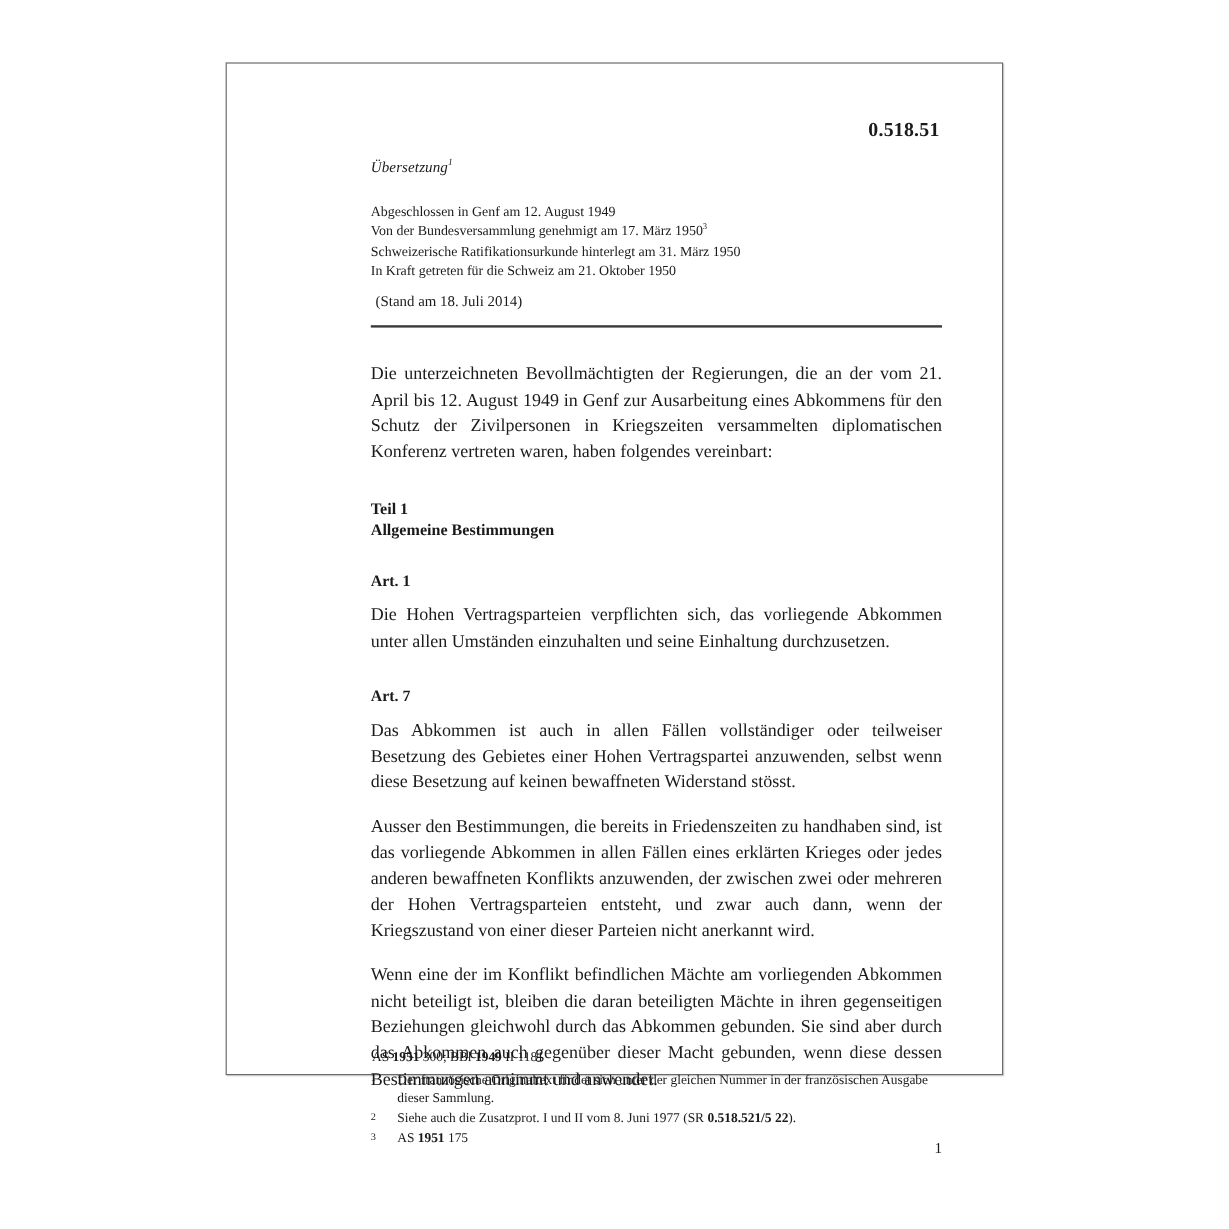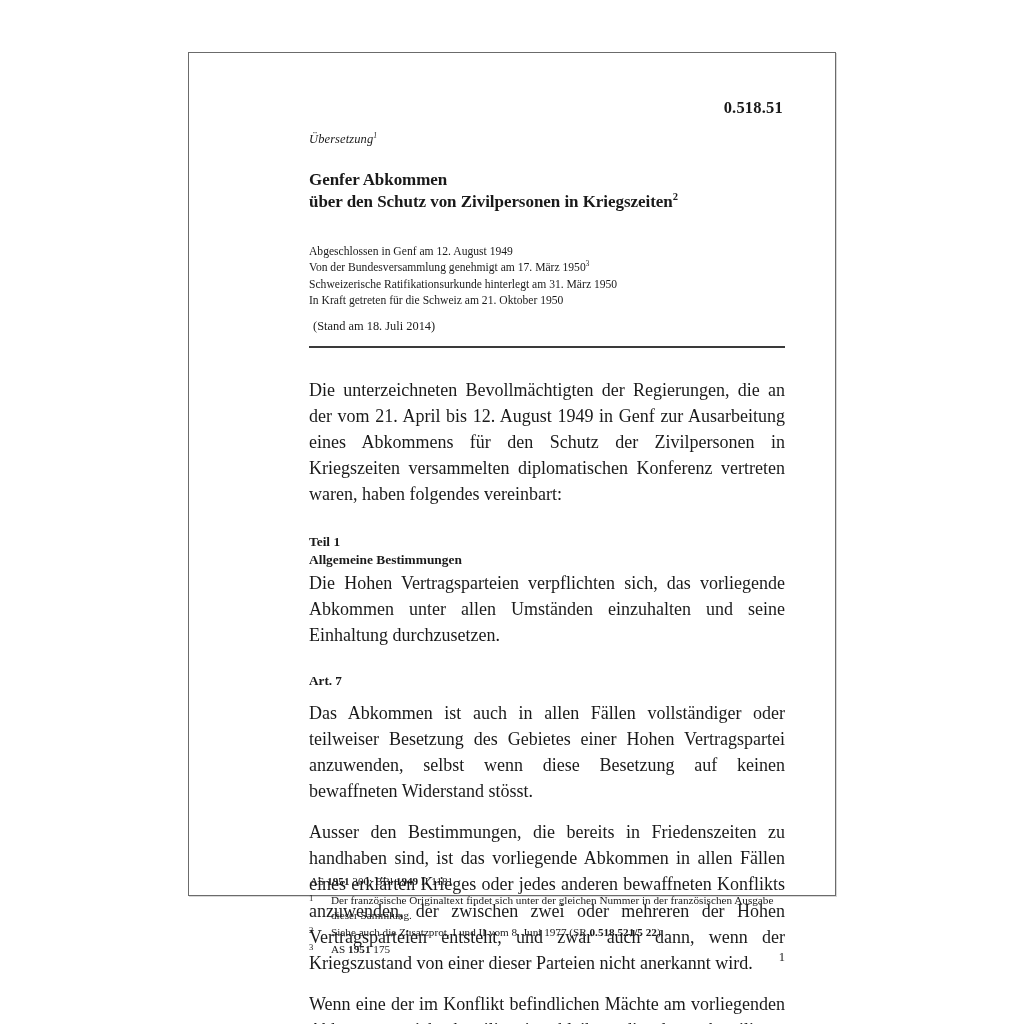--- a/index.html
+++ b/index.html
@@ -79,21 +79,21 @@
     border-top: 2px solid #3a3a3a;
     margin: 12px 0 0 0;
     width: 100%;
   }
 
   
   .body-area { margin-top: 29px; }
 
   p.para {
     text-align: justify;
-    font-size: 18px;
+    font-size: 15px;
     line-height: 1.45;
     margin: 0 0 15px 0;
     hyphens: manual;
   }
   p.para:last-child { margin-bottom: 0; }
 
   .part-heading {
     font-weight: bold;
     font-size: 13.4px;
     line-height: 1.36;
@@ -154,24 +154,20 @@
 </head>
 <body>
 
 <div class="page-frame">
   <div class="page-inner">
 
     <div class="doc-number">0.518.51</div>
 
     <div class="translation-note"><span>Übersetzung</span><sup>1</sup></div>
 
-    <h1 class="doc-title">
-      <span>Genfer Abkommen</span><br>
-      <span>über den Schutz von Zivilpersonen in Kriegszeiten</span><sup>2</sup>
-    </h1>
 
     <div class="meta-block">
       <span class="meta-line">Abgeschlossen in Genf am 12. August 1949</span>
       <span class="meta-line"><span>Von der Bundesversammlung genehmigt am 17. März 1950</span><sup>3</sup></span>
       <span class="meta-line">Schweizerische Ratifikationsurkunde hinterlegt am 31. März 1950</span>
       <span class="meta-line">In Kraft getreten für die Schweiz am 21. Oktober 1950</span>
     </div>
 
     <div class="stand-line">(Stand am 18. Juli 2014)</div>
 
@@ -180,20 +176,21 @@
     <div class="body-area">
 
       <p class="para">Die unterzeichneten Bevollmächtigten der Regierungen, die an der vom 21. April bis 12. August 1949 in Genf zur Ausarbeitung eines Abkommens für den Schutz der Zivilpersonen in Kriegszeiten versammelten diplomatischen Konferenz vertreten waren, haben folgendes vereinbart:</p>
 
       <div class="part-heading">
         <span class="pl">Teil 1</span>
         <span class="pl">Allgemeine Bestimmungen</span>
       </div>
 
       <div class="art-group">
+        <div class="art-heading">Art. 1</div>
         <p class="para">Die Hohen Vertragsparteien verpflichten sich, das vorliegende Abkommen unter allen Umständen einzuhalten und seine Einhaltung durchzusetzen.</p>
       </div>
 
       <div class="art-group">
         <div class="art-heading">Art. 7</div>
         <p class="para">Das Abkommen ist auch in allen Fällen vollständiger oder teilweiser Besetzung des Gebietes einer Hohen Vertragspartei anzuwenden, selbst wenn diese Besetzung auf keinen bewaffneten Widerstand stösst.</p>
         <p class="para">Ausser den Bestimmungen, die bereits in Friedenszeiten zu handhaben sind, ist das vorliegende Abkommen in allen Fällen eines erklärten Krieges oder jedes anderen bewaffneten Konflikts anzuwenden, der zwischen zwei oder mehreren der Hohen Vertragsparteien entsteht, und zwar auch dann, wenn der Kriegszustand von einer dieser Parteien nicht anerkannt wird.</p>
         <p class="para">Wenn eine der im Konflikt befindlichen Mächte am vorliegenden Abkommen nicht beteiligt ist, bleiben die daran beteiligten Mächte in ihren gegenseitigen Beziehungen gleichwohl durch das Abkommen gebunden. Sie sind aber durch das Abkommen auch gegenüber dieser Macht gebunden, wenn diese dessen Bestimmungen annimmt und anwendet.</p>
       </div>
 

